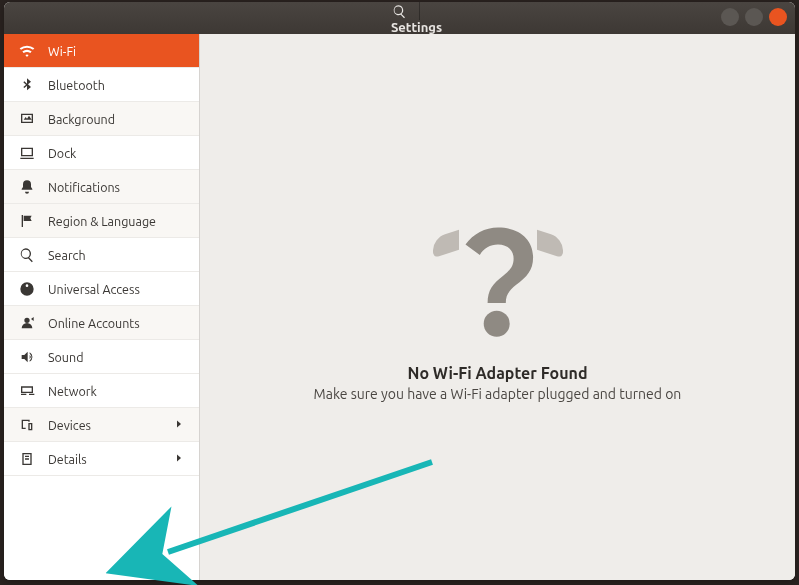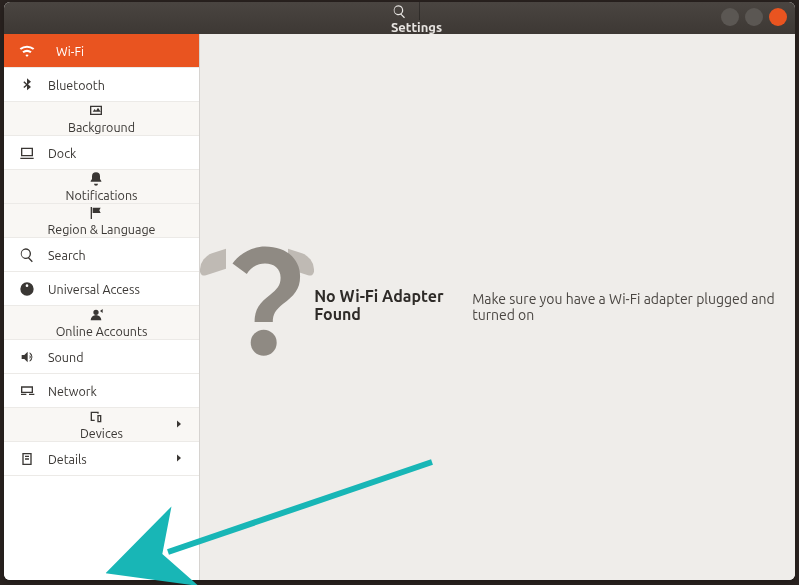--- a/index.html
+++ b/index.html
@@ -30,26 +30,26 @@
   .sidebar {
     width:196px; background:#fff; border-right:1px solid #d6d3d0;
     overflow:hidden;
   }
   .sb-item {
     height:34px; display:flex; align-items:center;
     padding:0 14px; font-size:12.5px; color:#3a3734;
     border-bottom:1px solid #eceae7; cursor:pointer;
     position:relative;
   }
-  .sb-item.alt { background:#f9f7f4;flex-direction:column; }
-  .sb-item.selected { background:#e95420; color:#fff;gap:8px; }
+  .sb-item.alt { background:#f9f7f4; }
+  .sb-item.selected { background:#e95420; color:#fff; }
   .sb-item .icon { width:18px; height:18px; margin-right:12px; display:flex; align-items:center; justify-content:center; color:inherit; flex-shrink:0; }
   .sb-item .chev { position:absolute; right:14px; top:10px; }
   .content {
-    flex:1; background:#efedea; display:flex; flex-direction:row;
+    flex:1; background:#efedea; display:flex; flex-direction:column;
     align-items:center; justify-content:center; position:relative;
   }
   .qmark { position:relative; width:130px; height:130px; margin-bottom:22px; }
   .wing { position:absolute; width:26px; height:20px; background:#bfbab4; }
   .wing.left { left:0; top:22px; border-radius:12px 0 0 6px; transform:skewY(-18deg); }
   .wing.right { right:0; top:22px; border-radius:0 12px 6px 0; transform:skewY(18deg); }
   .msg-title { font-size:16px; font-weight:bold; color:#2e2b28; margin-bottom:4px; }
   .msg-sub   { font-size:14px; color:#4a4642; }
   svg.arrow { position:absolute; pointer-events:none; }
   .ico-svg { width:16px; height:16px; fill:currentColor; }

